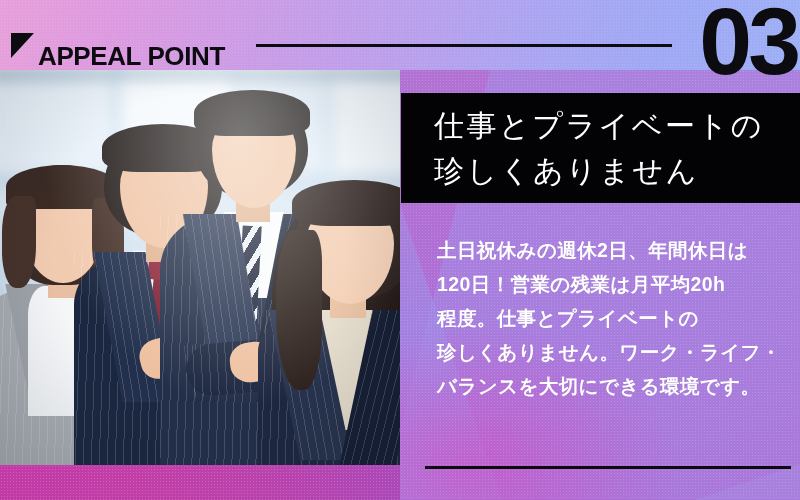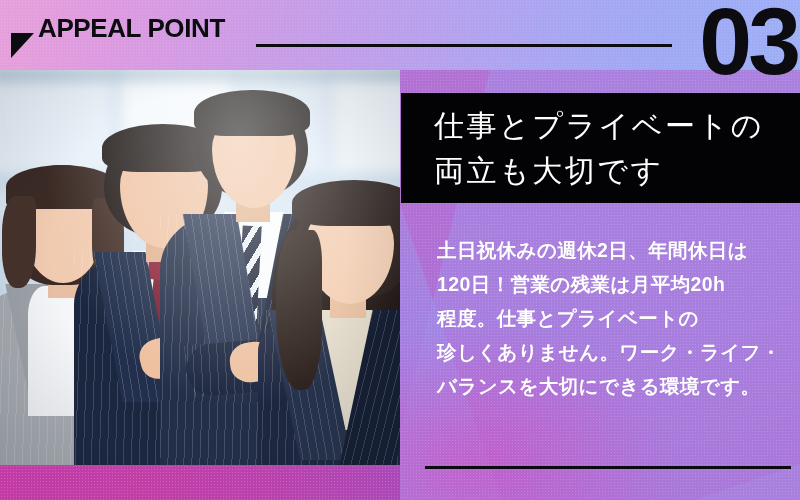--- a/index.html
+++ b/index.html
@@ -27,21 +27,21 @@
     background-position:0 0,1px 2px;
     opacity:.85;pointer-events:none;
   }
   #tri{
     position:absolute;left:11px;top:33px;
     width:0;height:0;
     border-left:23px solid #0b0b10;
     border-bottom:25px solid transparent;
   }
   #appeal{
-    position:absolute;left:38px;top:14px;
+    position:absolute;left:38px;top:42px;
     font-size:26px;font-weight:700;letter-spacing:-.4px;
     color:#0b0b10;white-space:nowrap;line-height:28px;
   }
   #hline{
     position:absolute;left:256px;top:44px;width:416px;height:3px;
     background:#0b0b10;
   }
   #num03{
     position:absolute;right:3px;top:-9px;
     font-size:95px;font-weight:700;letter-spacing:-4px;
@@ -342,21 +342,21 @@
 
   <div id="right">
     <div class="diag"></div>
     <div class="diag2"></div>
     <div class="warmglow"></div>
     <div class="grain"></div>
   </div>
 
   <div id="titleband">
     <div class="t">仕事とプライベートの
-両立も大切です</div>
+珍しくありません</div>
   </div>
 
   <div id="para">土日祝休みの週休2日、年間休日は
 120日！営業の残業は月平均20h
 程度。仕事とプライベートの
 珍しくありません。ワーク・ライフ・
 バランスを大切にできる環境です。</div>
 
   <div id="botline"></div>
 

